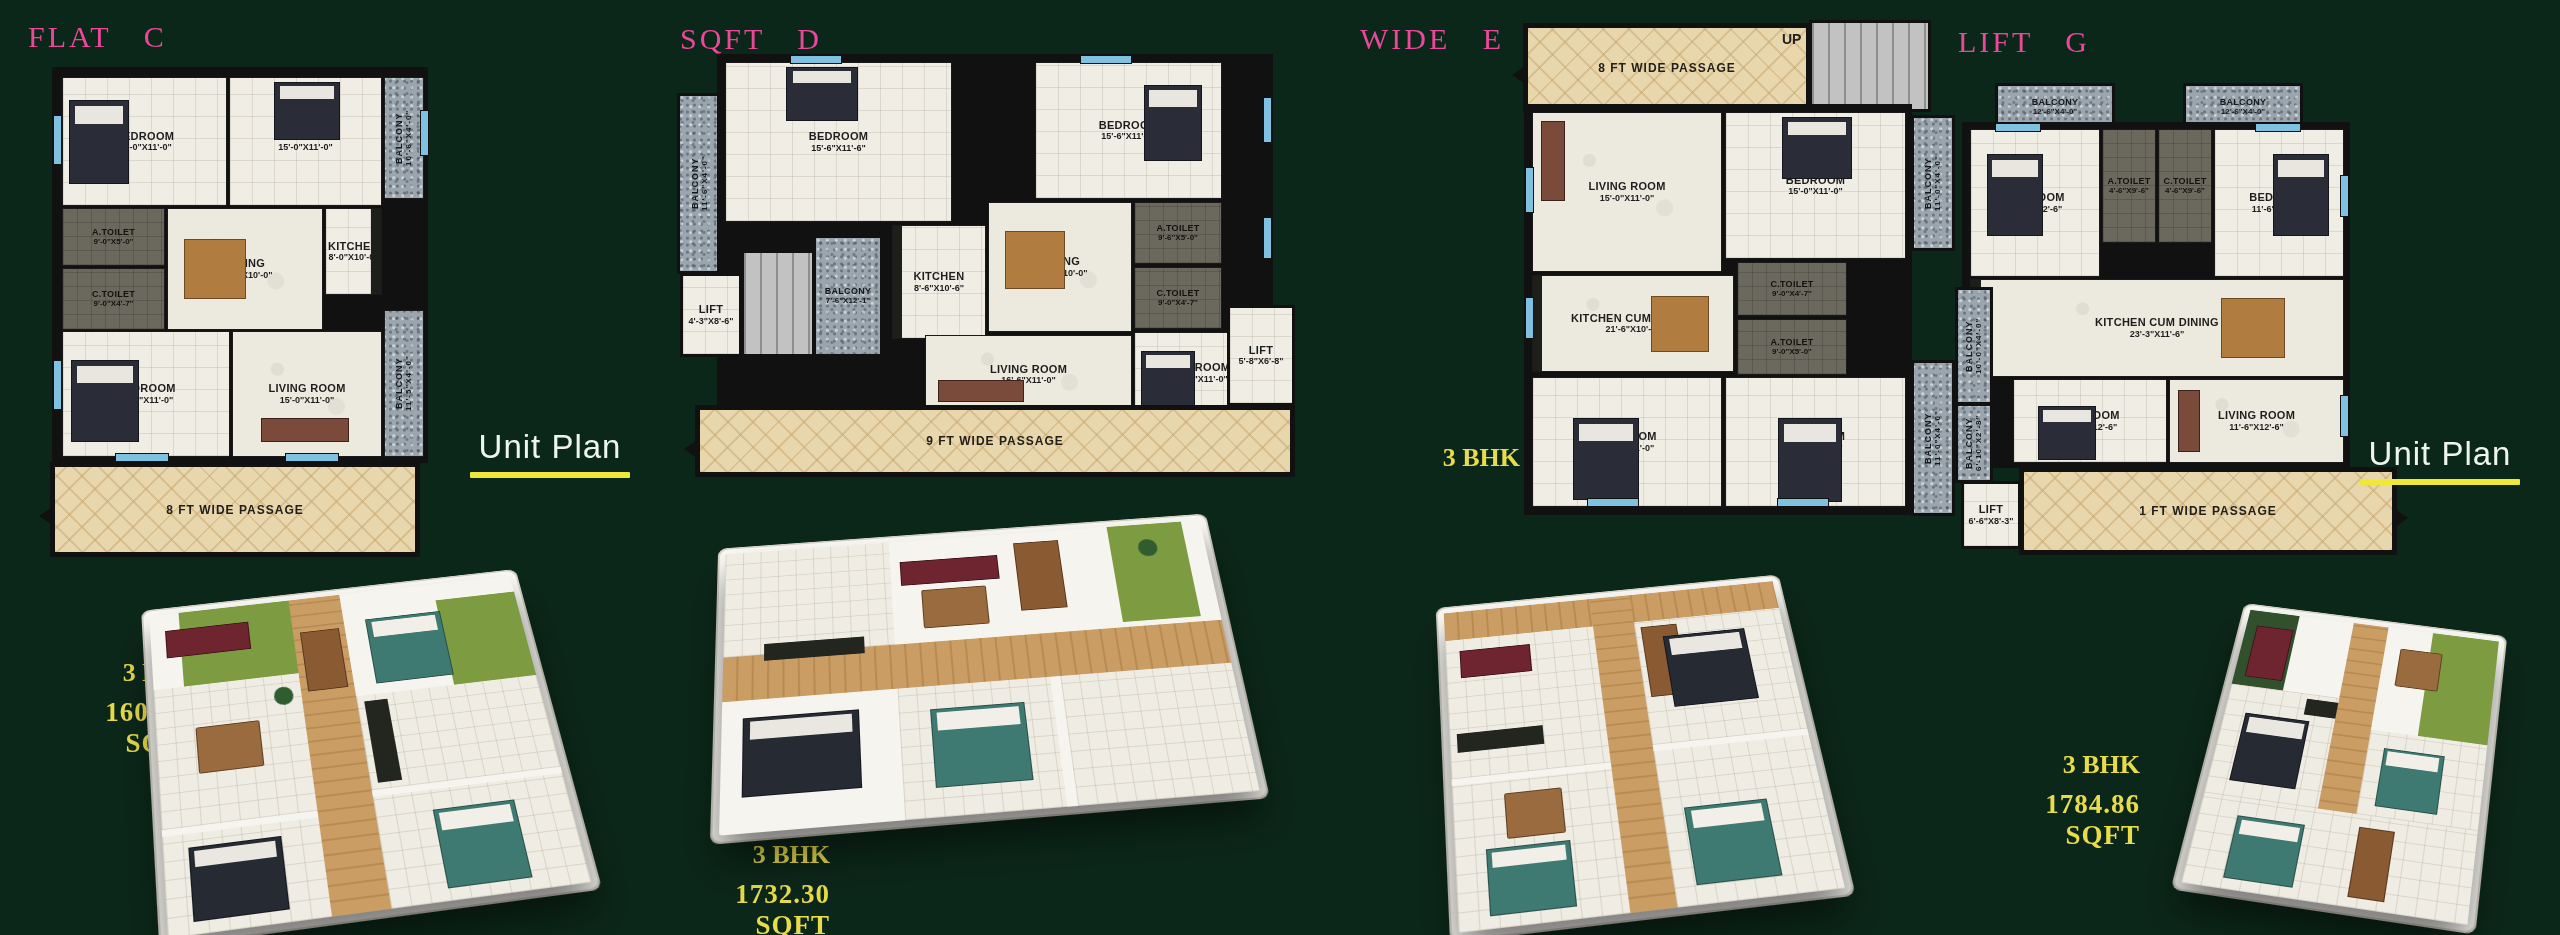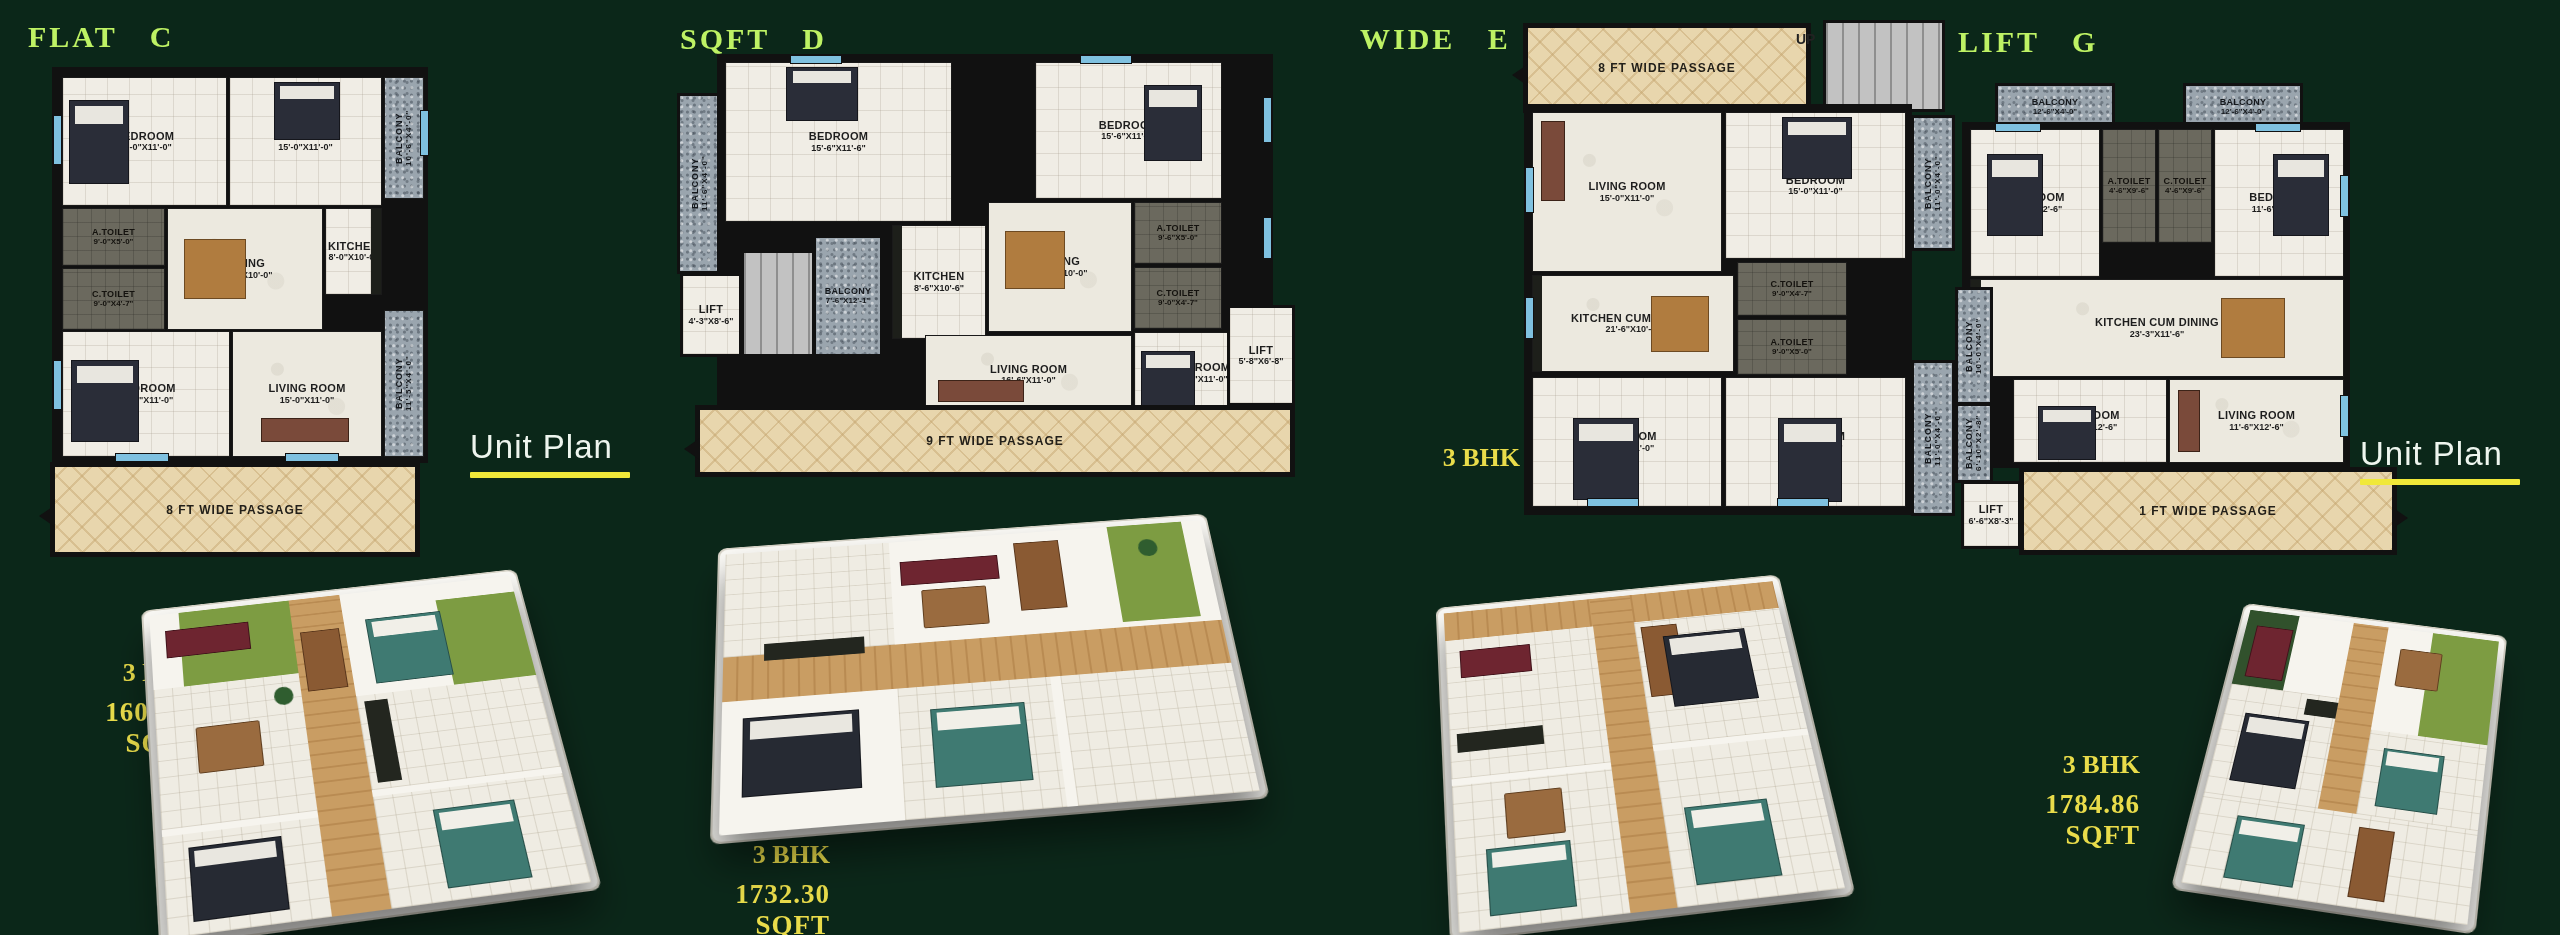--- a/index.html
+++ b/index.html
@@ -1,25 +1,25 @@
 <!DOCTYPE html>
 <html><head>
 <meta charset="utf-8">
 <style>
   html,body{margin:0;padding:0;background:#08140d;}
   .canvas{position:relative;width:2560px;height:935px;background:#0b2719;overflow:hidden;
           font-family:"Liberation Sans",sans-serif;}
   
-  .flat-title{position:absolute;color:#bef264;font-family:"Liberation Serif",serif;
-              font-weight:bold;font-size:30px;letter-spacing:3px;word-spacing:22px;}
+  .flat-title{position:absolute;color:#ec4899;font-family:"Liberation Serif",serif;
+              font-weight:normal;font-size:30px;letter-spacing:3px;word-spacing:22px;}
   .spec{position:absolute;text-align:right;color:#e9dc4a;font-family:"Liberation Serif",serif;
         font-weight:bold;}
   .spec .bhk{font-size:26px;display:block;}
   .spec .area{font-size:27px;display:block;margin-top:9px;letter-spacing:1px;}
-  .unitplan{position:absolute;}
+  .unitplan{position:absolute;text-align:center;}
   .unitplan .up-text{color:#eef5ee;font-size:33px;letter-spacing:1px;}
   .unitplan .up-bar{height:6px;background:#f0e839;margin-top:6px;border-radius:1px;}
   
   .plan-group{position:absolute;}
   .plan-block{position:absolute;background:#111;box-shadow:0 0 0 3px #111;}
   .room{position:absolute;background:#edeae2;border:1px solid #1a1a1a;overflow:hidden;
         display:flex;flex-direction:column;align-items:center;justify-content:center;
         text-align:center;color:#1d1d1d;}
   .room .rn{font-weight:bold;font-size:11px;line-height:1.15;letter-spacing:.3px;}
   .room .rd{font-weight:bold;font-size:9px;line-height:1.2;}
@@ -285,21 +285,21 @@
     </div>
   </div>
 
   <div class="flat-title" style="left:1360px;top:22px">WIDE E</div>
 
   <div class="plan-group" style="left:1515px;top:15px;width:440px;height:500px">
     <div class="passage" style="left:8px;top:8px;width:278px;height:80px">
       <div class="notch-l"></div>
       <span class="pl">8 FT WIDE PASSAGE</span>
     </div>
-    <div class="stairs" style="left:308px;top:5px;width:116px;height:86px">
+    <div class="stairs" style="left:294px;top:5px;width:116px;height:86px">
       <span class="up">UP</span>
     </div>
     <div class="plan-block" style="left:12px;top:92px;width:382px;height:405px">
       <div class="room marble" style="left:5px;top:5px;width:188px;height:158px">
         <div class="furn sofaf" style="left:8px;top:8px;width:22px;height:78px"></div>
         <span class="rn">LIVING ROOM</span>
         <span class="rd">15'-0"X11'-0"</span>
       </div>
       <div class="room tilefloor" style="left:198px;top:5px;width:179px;height:145px">
         <div class="furn bedf" style="left:56px;top:4px;width:68px;height:60px"></div>

